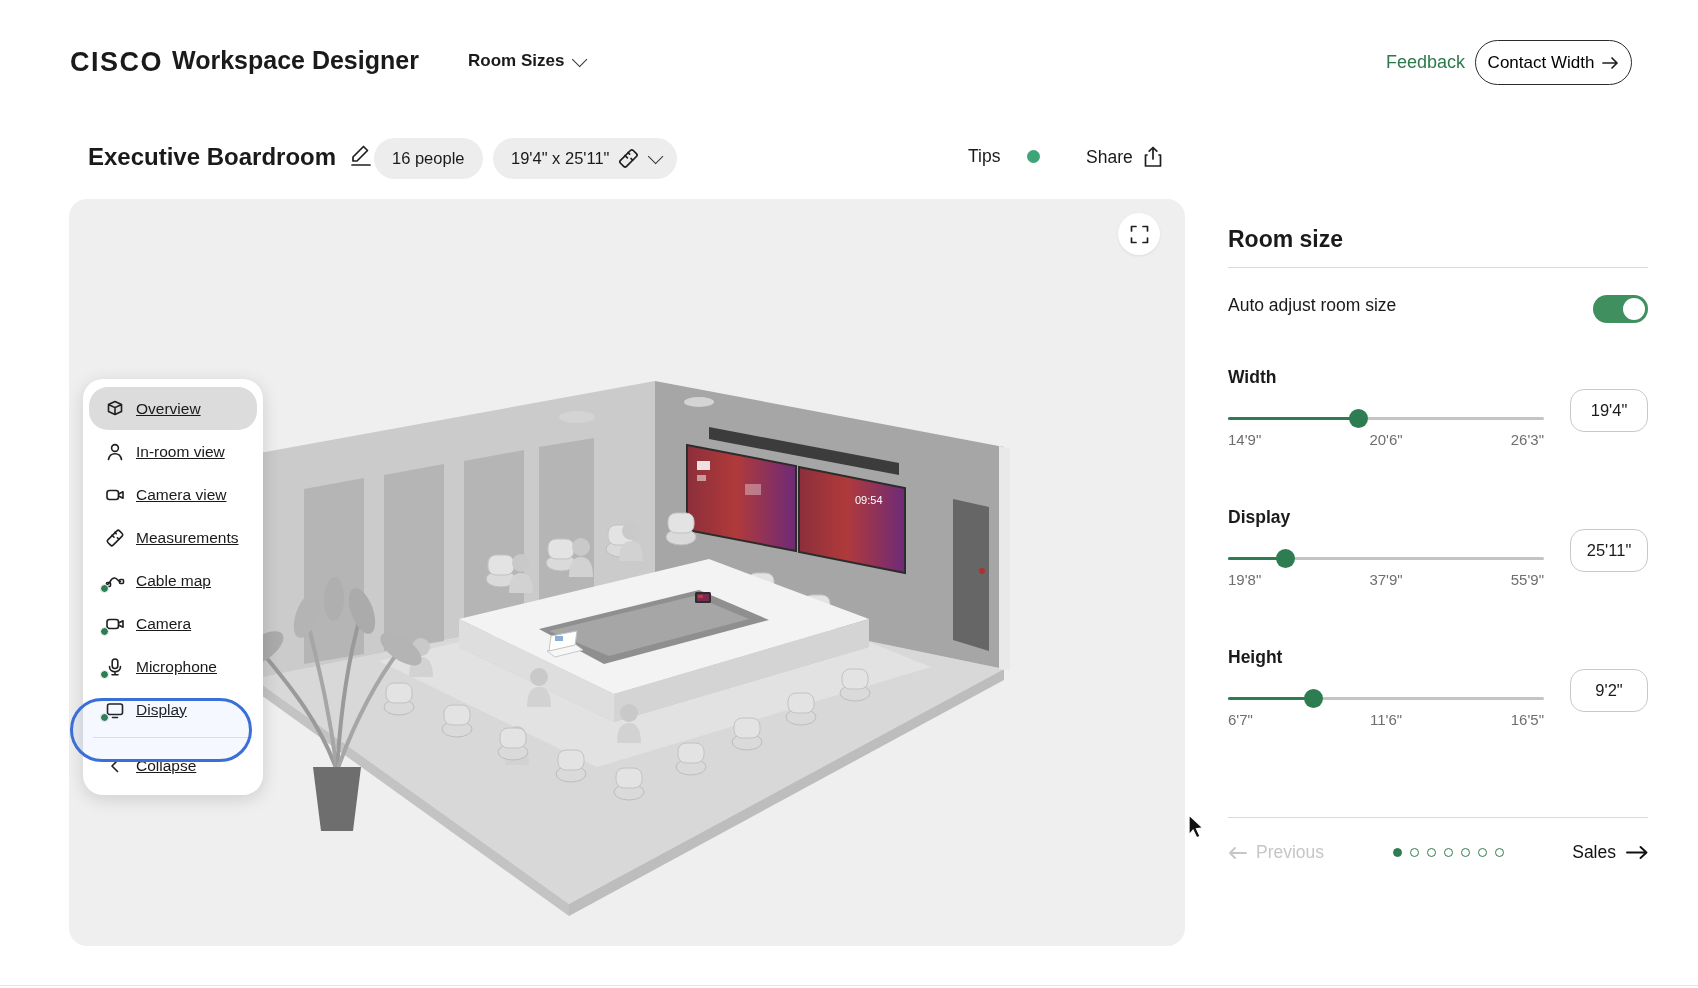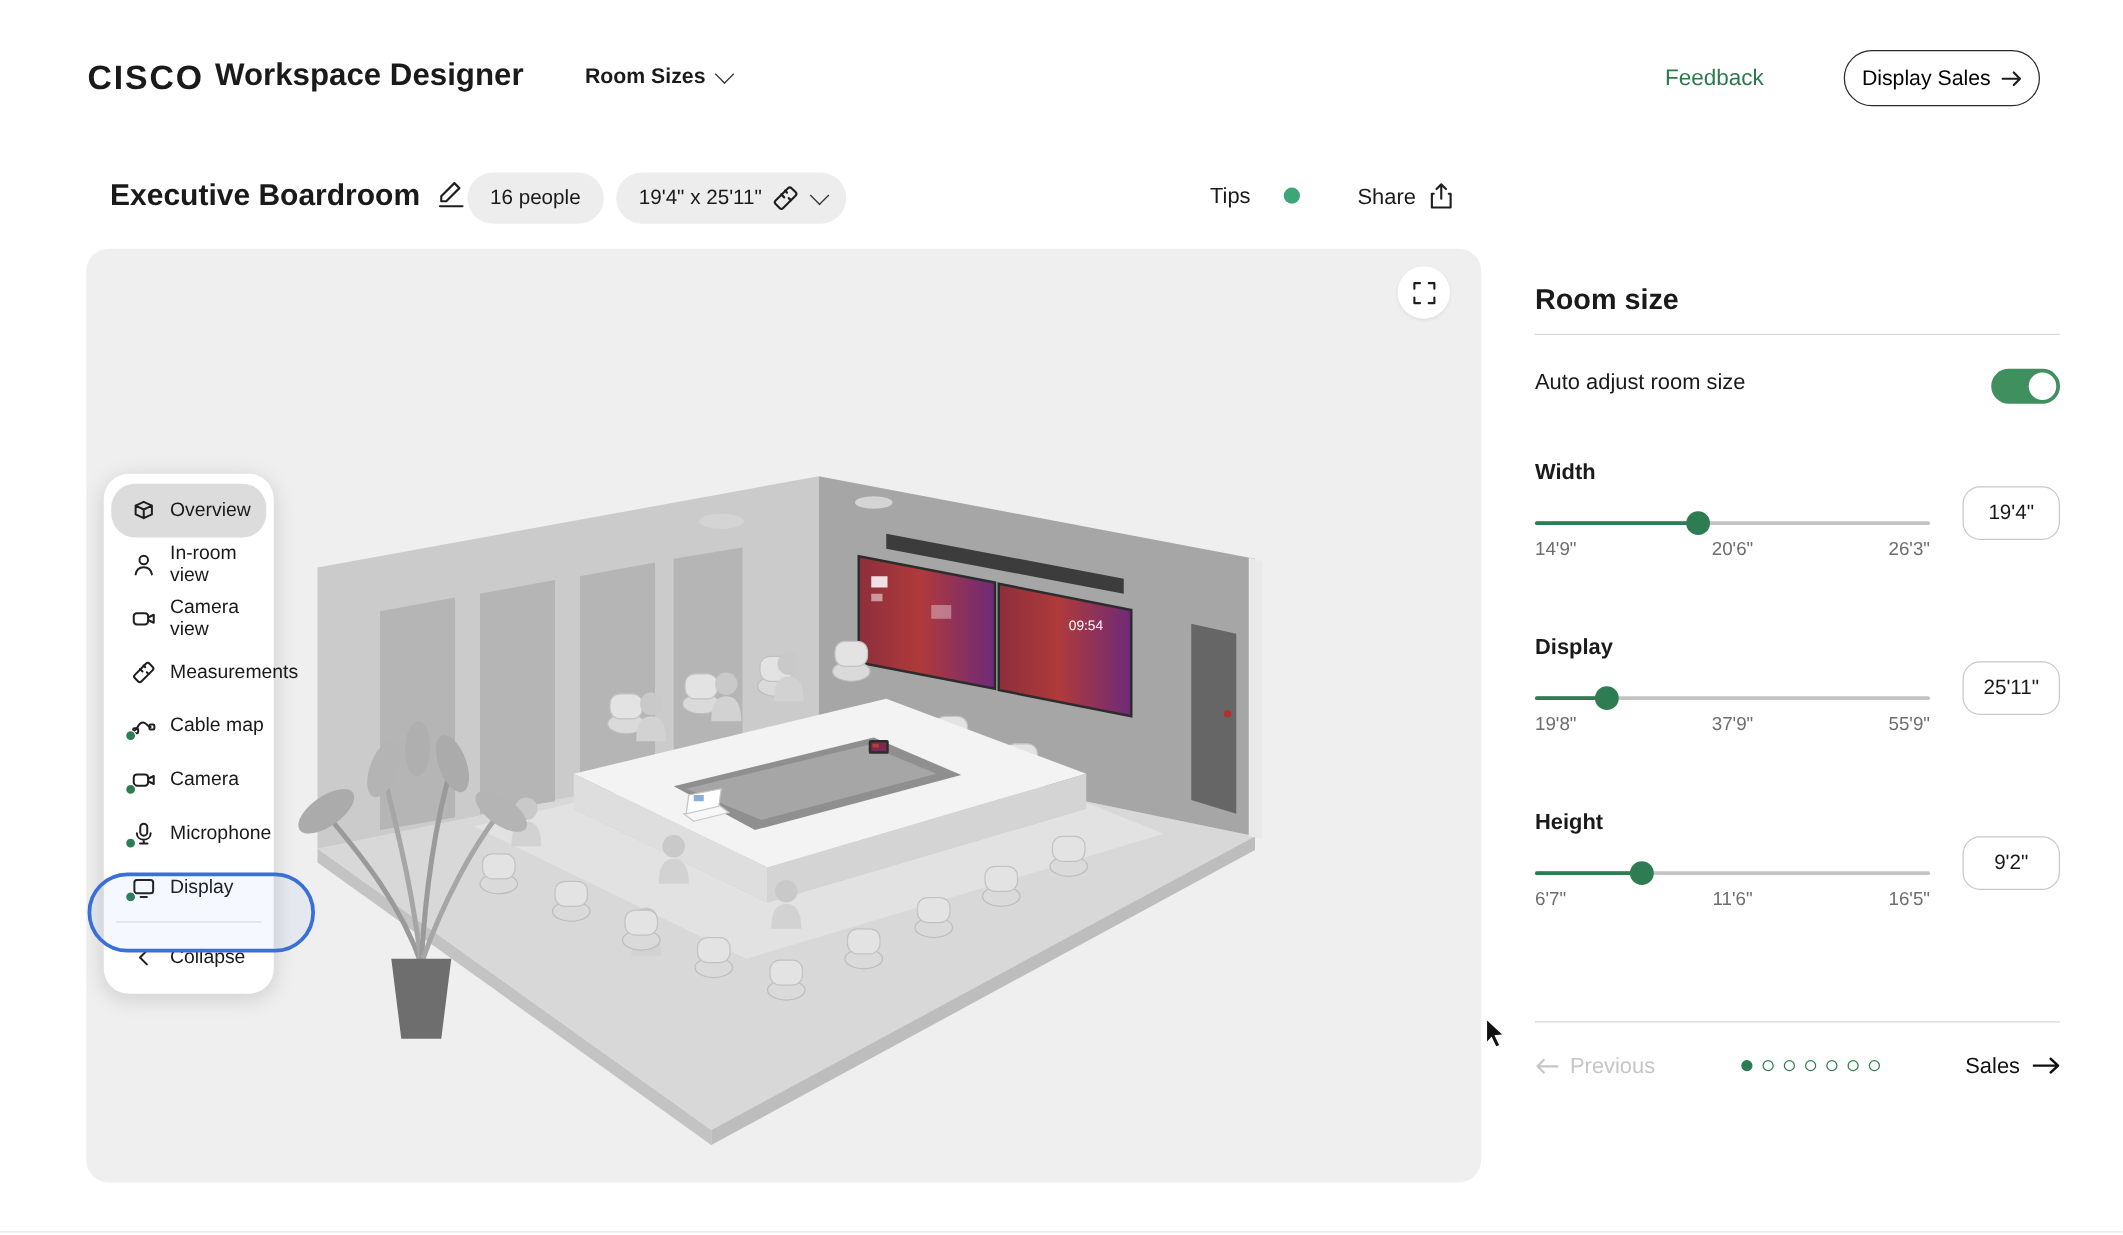--- a/index.html
+++ b/index.html
@@ -5,42 +5,42 @@
   * { margin:0; padding:0; box-sizing:border-box; }
   html,body { width:1698px; height:988px; background:#ffffff; overflow:hidden;
     font-family:"Liberation Sans", sans-serif; color:#1a1a1a; }
 
   
   .header { position:absolute; left:0; top:0; width:1698px; height:108px; }
   .logo { position:absolute; left:70px; top:47px; font-size:27px; font-weight:800; letter-spacing:1.5px; }
   .app-title { position:absolute; left:172px; top:46px; font-size:25px; font-weight:600; }
   .nav-dd { position:absolute; left:468px; top:51px; font-size:17px; font-weight:600; display:flex; align-items:center; gap:8px; cursor:pointer; }
   .chev { width:11px; height:11px; border-right:1.8px solid #333; border-bottom:1.8px solid #333; transform:rotate(45deg) translateY(-3px); display:inline-block; }
-  .feedback { position:absolute; left:1332px; top:52px; font-size:18px; color:#2c7a4b; cursor:pointer; }
+  .feedback { position:absolute; left:1386px; top:52px; font-size:18px; color:#2c7a4b; cursor:pointer; }
   .contact-btn { position:absolute; left:1475px; top:40px; width:157px; height:45px; border:1.6px solid #2b2b2b; border-radius:23px;
     background:#fff; font-size:17px; display:flex; align-items:center; justify-content:center; gap:8px; cursor:pointer; }
 
   
   .room-title { position:absolute; left:88px; top:143px; font-size:24px; font-weight:700; display:flex; align-items:flex-start; gap:14px; }
   .pill { position:absolute; height:41px; background:#ededed; border-radius:21px; display:flex; align-items:center; justify-content:center;
     font-size:16.5px; padding:0 18px; gap:9px; }
   .pill-people { left:374px; top:138px; }
   .pill-dims { left:493px; top:138px; cursor:pointer; }
   .tips { position:absolute; left:968px; top:146px; font-size:17.5px; display:flex; align-items:center; gap:27px; cursor:pointer; }
   .tips-dot { width:13px; height:13px; border-radius:50%; background:#3da577; }
   .share { position:absolute; left:1086px; top:146px; font-size:17.5px; display:flex; align-items:center; gap:10px; cursor:pointer; }
 
   
   .canvas { position:absolute; left:69px; top:199px; width:1116px; height:747px; background:#efefef; border-radius:18px; overflow:hidden; }
   .fullscreen-btn { position:absolute; left:1049px; top:14px; width:42px; height:42px; border-radius:50%; background:#fff; border:none;
     display:flex; align-items:center; justify-content:center; cursor:pointer; box-shadow:0 1px 3px rgba(0,0,0,.08); }
 
   
-  .view-menu { position:absolute; left:14px; top:180px; width:136px; background:#fff; border-radius:20px; padding:8px 0;
-    box-shadow:0 4px 18px rgba(0,0,0,.14); }
+  .view-menu { position:absolute; left:14px; top:180px; width:180px; background:#fff; border-radius:20px; padding:8px 0;
+    box-shadow:0 4px 18px rgba(0,0,0,.14);text-decoration:underline; }
   .vm-item { position:relative; height:43px; display:flex; align-items:center; gap:11px; padding:0 0 0 15px; margin:0 6px; border-radius:19px;
     font-size:15.5px; cursor:pointer; }
   .vm-item.selected { background:#dcdcdc; }
   .vm-icon { position:relative; width:21px; height:21px; flex:0 0 21px; display:flex; align-items:center; justify-content:center; }
   .vm-icon svg { width:20px; height:20px; stroke:#1f1f1f; fill:none; stroke-width:1.6; stroke-linecap:round; stroke-linejoin:round; }
   .dev-dot { position:absolute; left:-4px; bottom:-2px; width:9px; height:9px; border-radius:50%; background:#2e7d52; border:1.5px solid #fff; }
   .vm-divider { height:1px; background:#e3e3e3; margin:6px 10px; }
   .annot-ellipse { position:absolute; left:-13px; top:319px; width:182px; height:64px; border:3px solid #3a6fd8; border-radius:32px;
     pointer-events:none; background:rgba(90,140,230,.06); }
 
@@ -86,21 +86,21 @@
 
 <div class="header">
   <div class="logo">CISCO</div>
   <div class="app-title">Workspace Designer</div>
   <div class="nav-dd">
     <span>Room Sizes</span>
     <span class="chev"></span>
   </div>
   <a class="feedback">Feedback</a>
   <button class="contact-btn">
-    <span>Display Sales</span>
+    <span>Contact Width</span>
     <svg width="17" height="14" viewBox="0 0 17 14" class="icon-svg">
         <path d="M1 7h14M10 2l5 5-5 5"></path>
       </svg>
   </button>
 </div>
 
 <div class="room-title">
   <span>Executive Boardroom</span>
   <svg width="22" height="24" viewBox="0 0 22 24" class="icon-svg">
     <path d="M13.5 3.5l4 4L7 18H3v-4L13.5 3.5z"></path>

